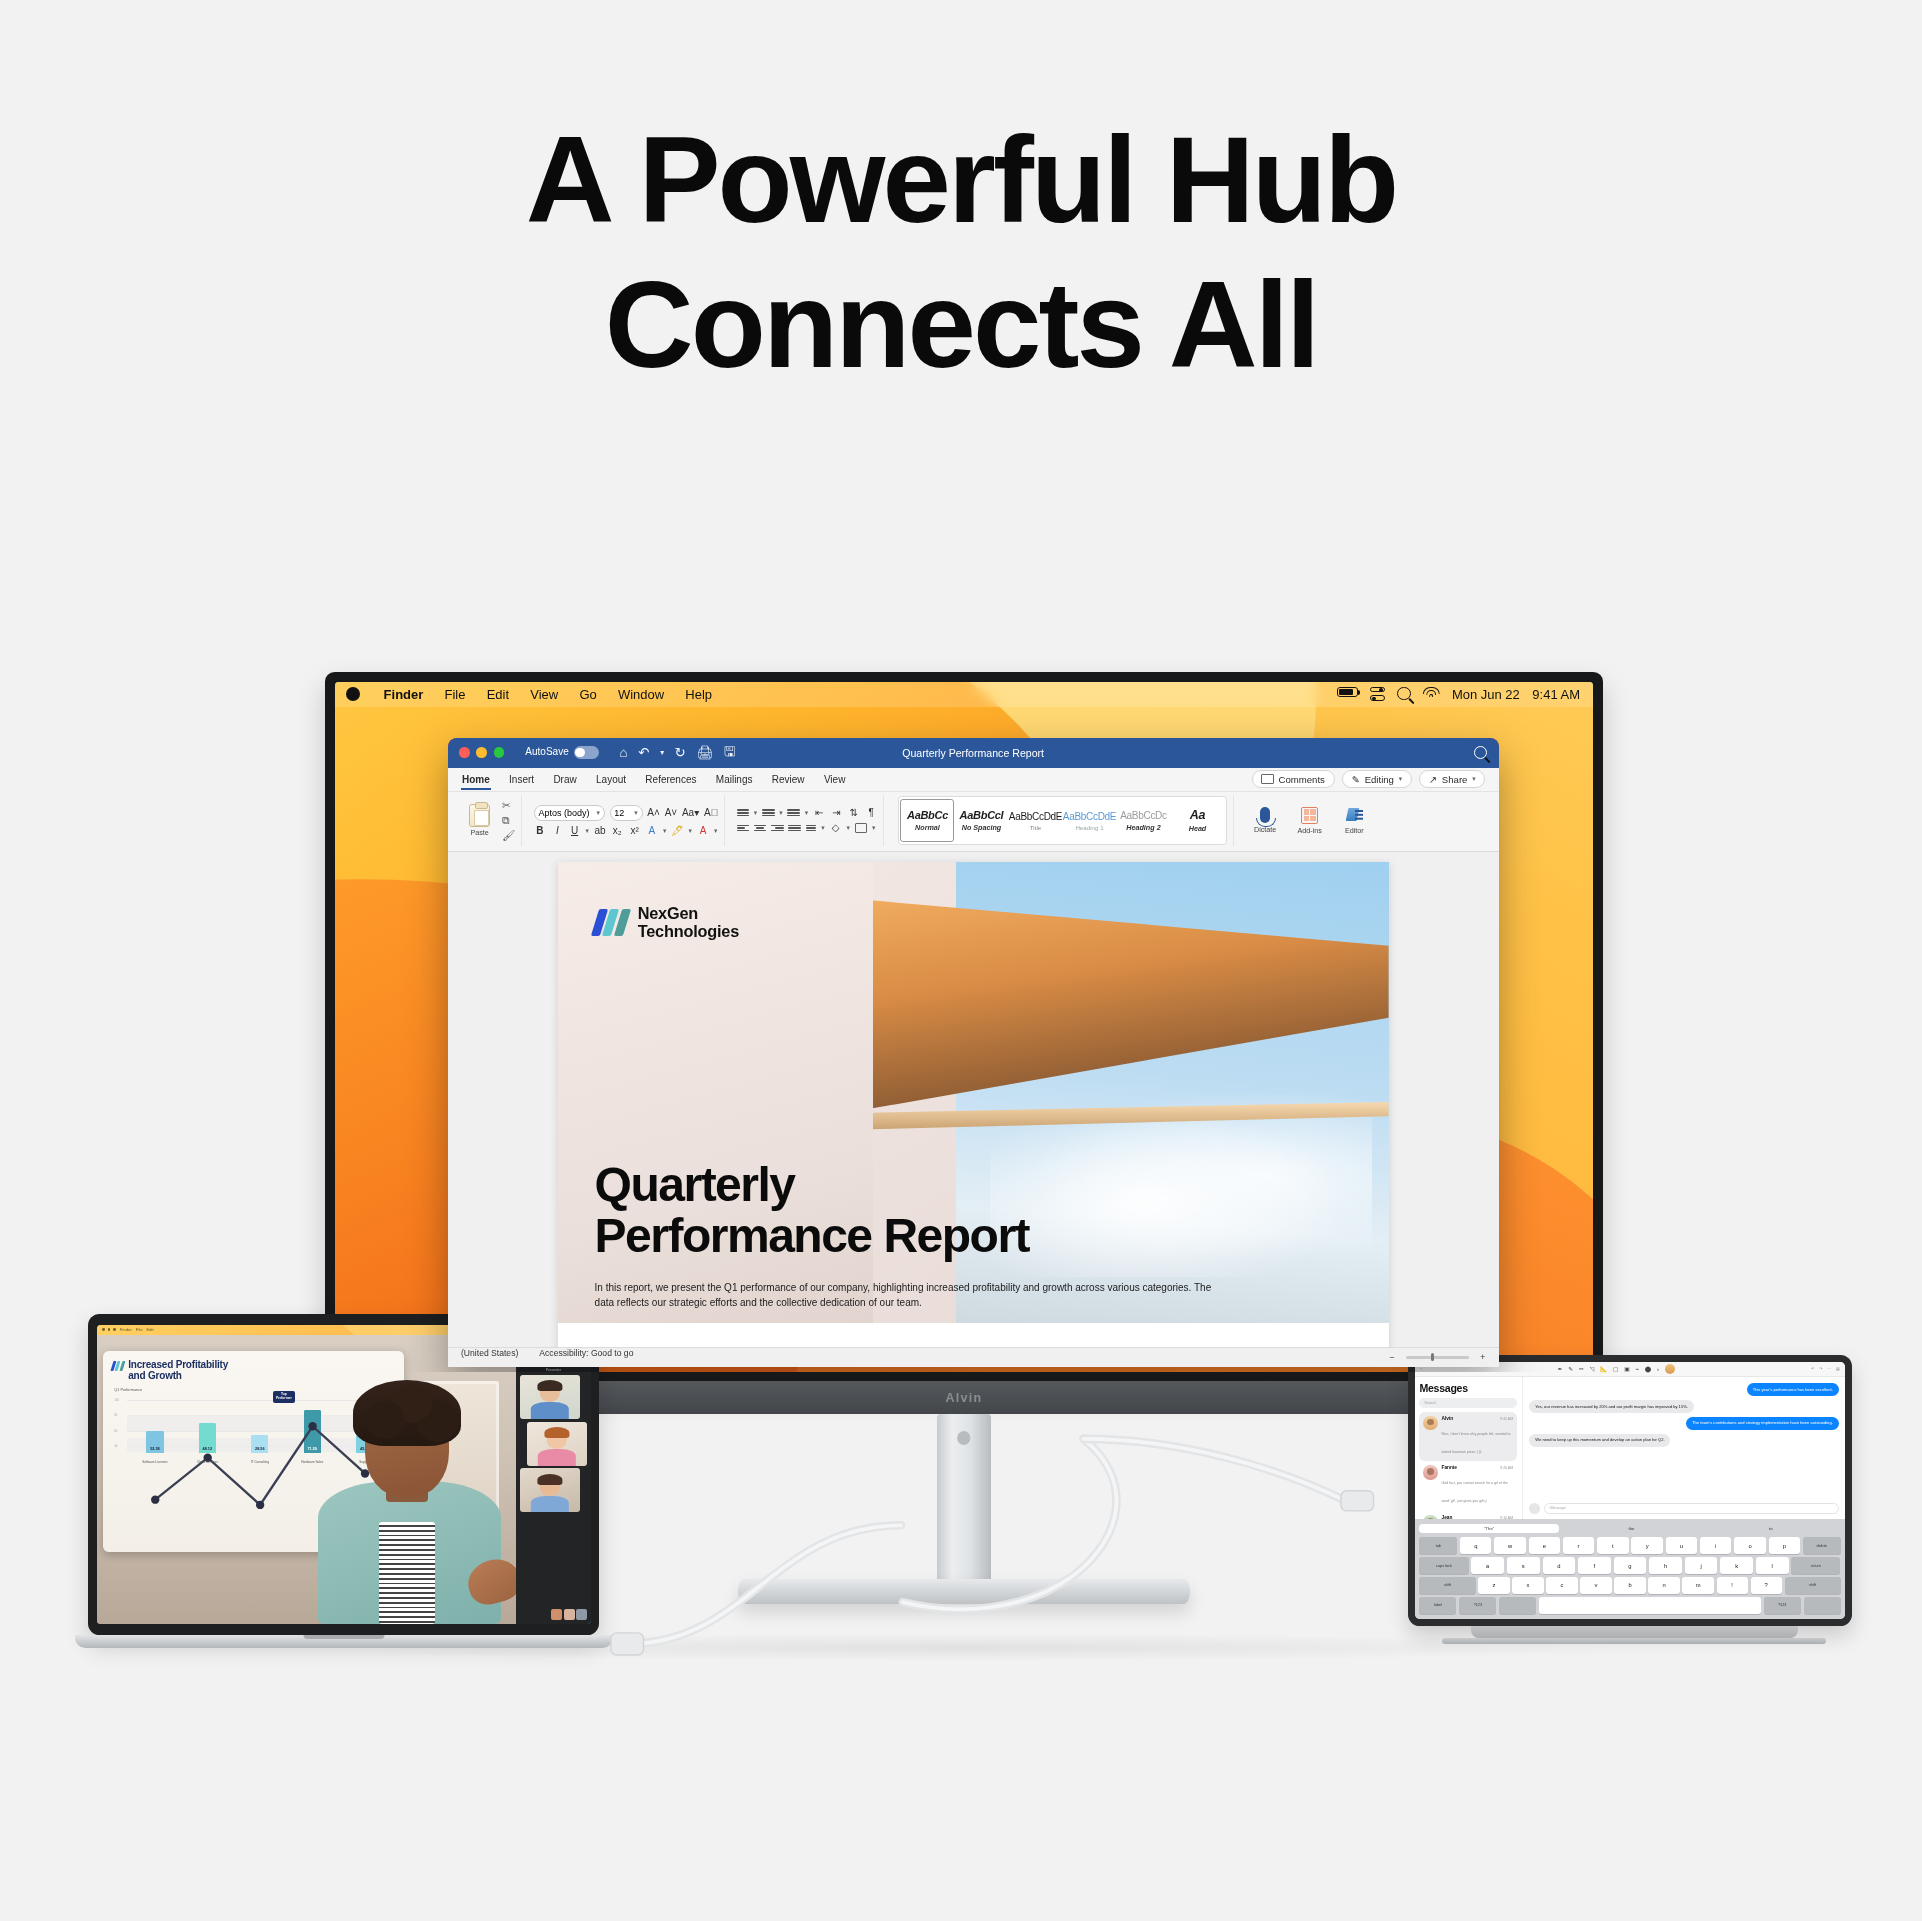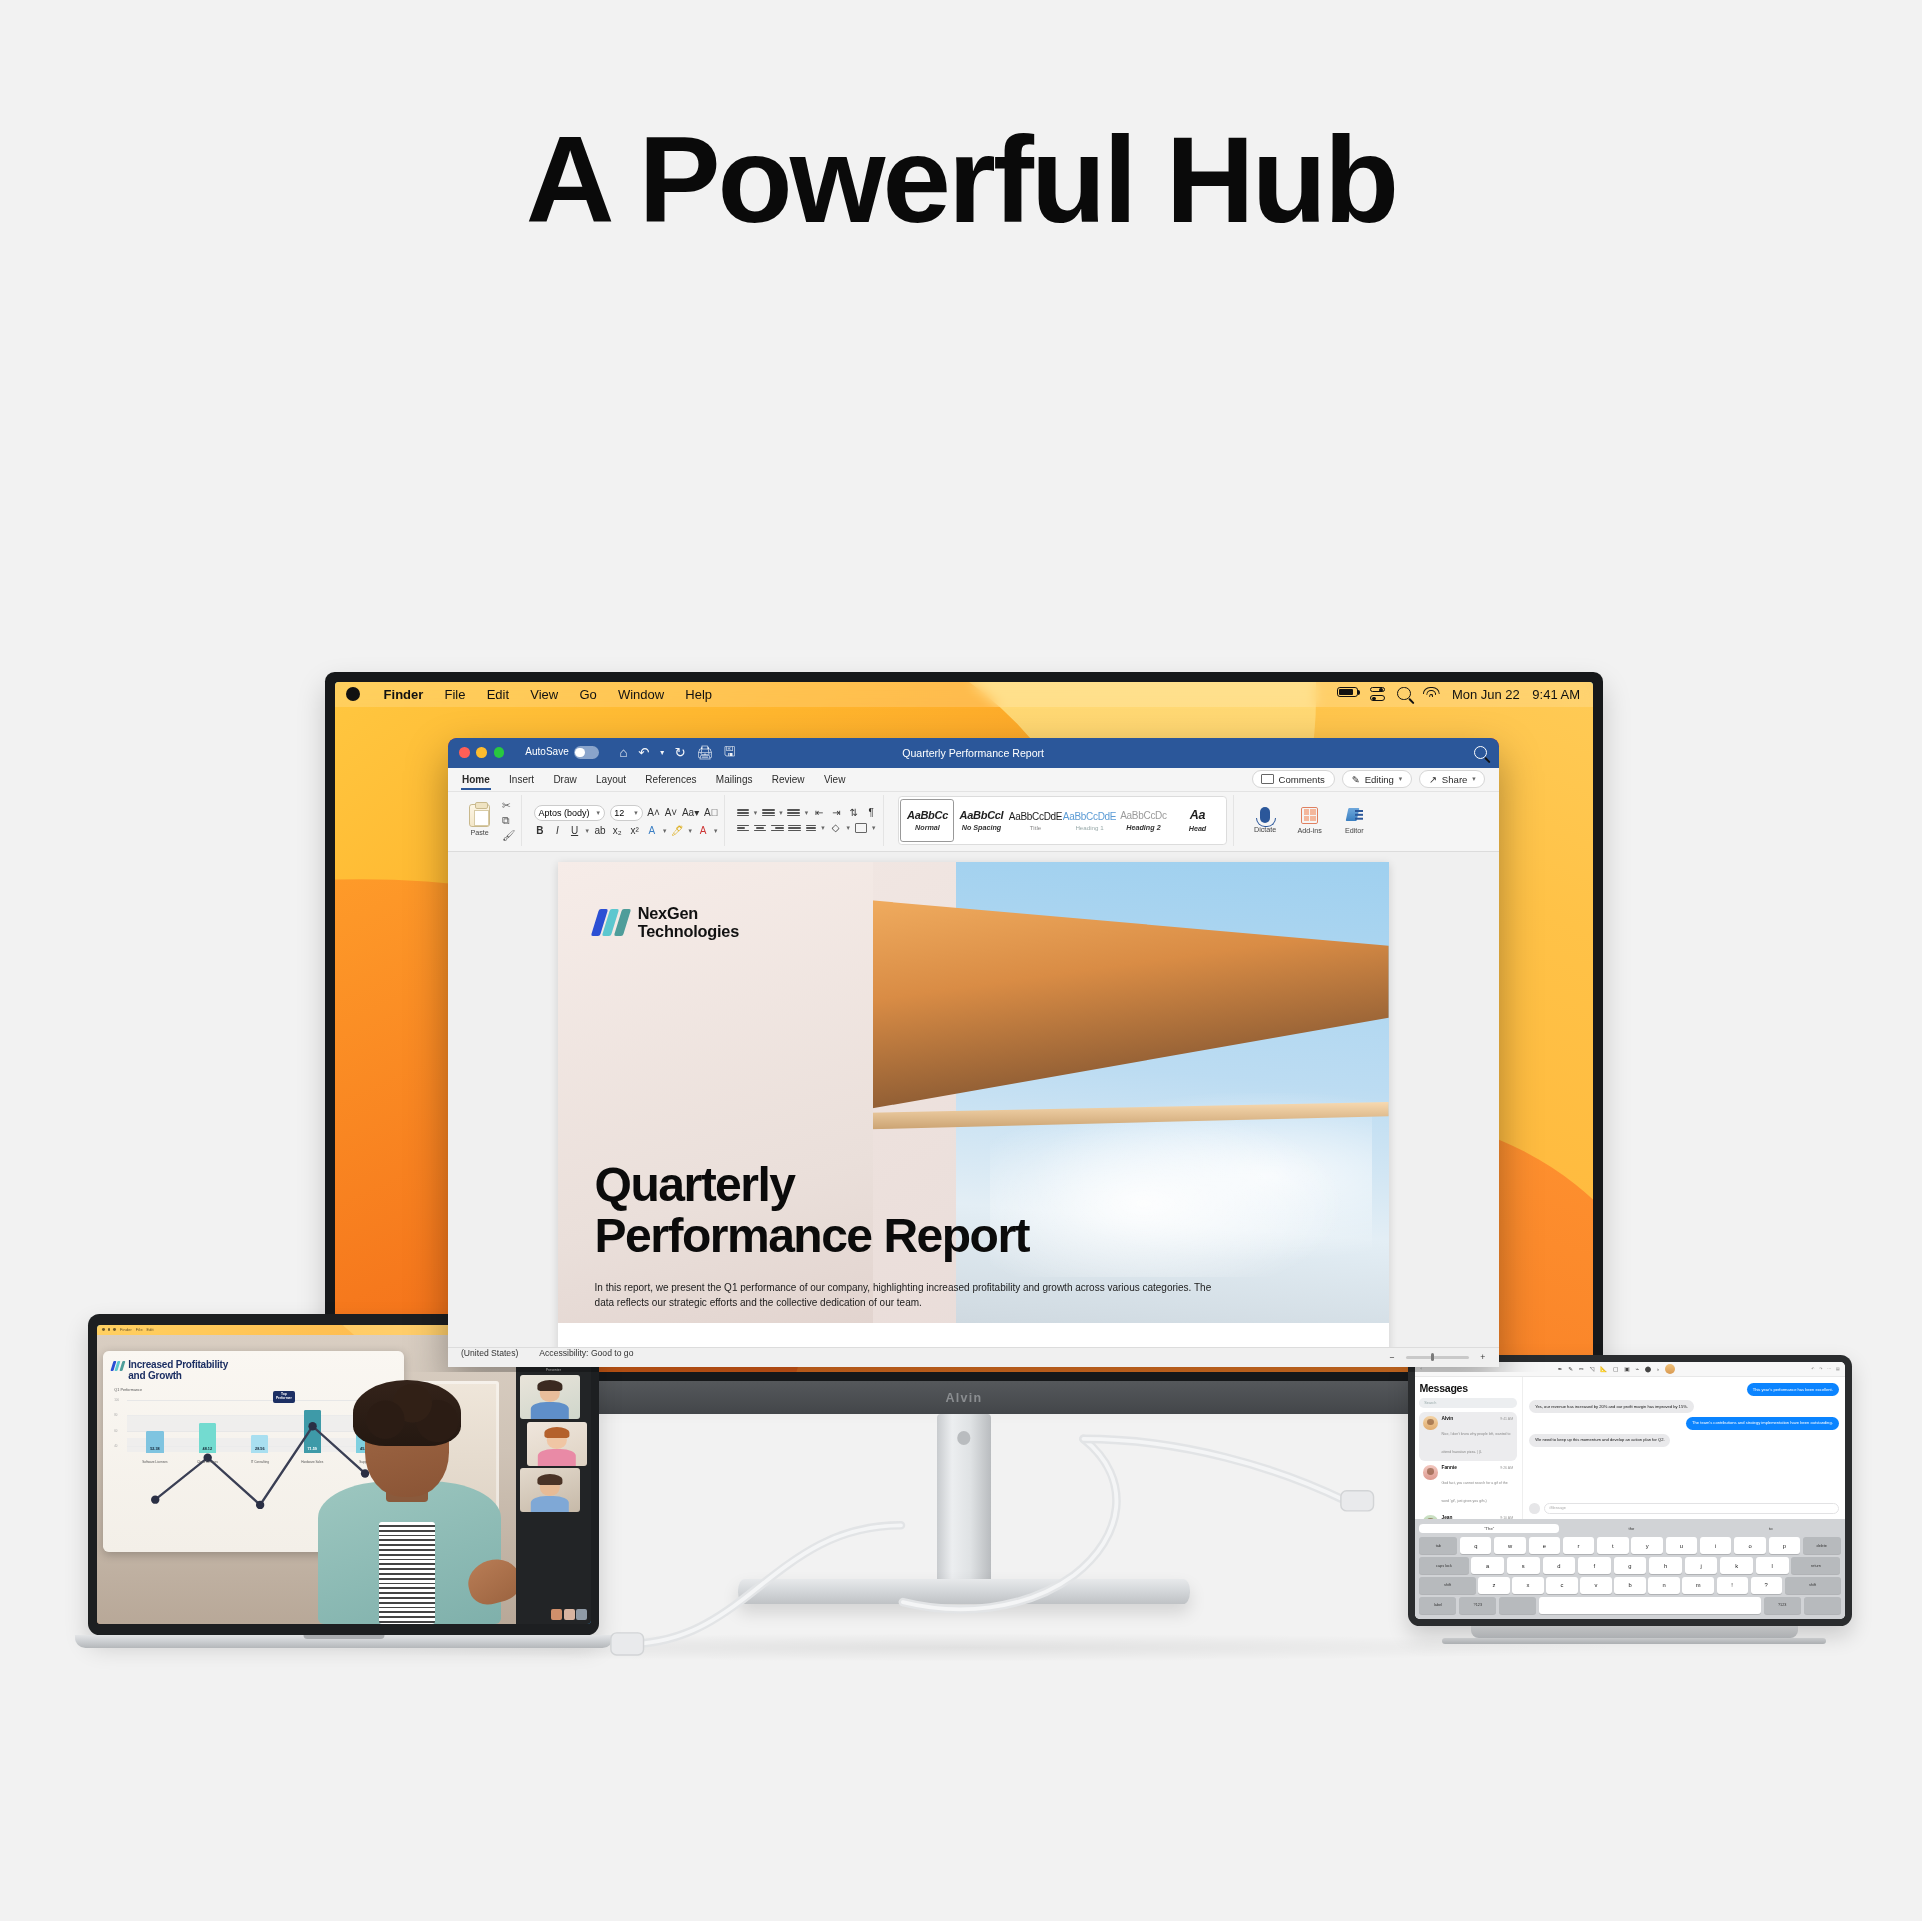--- a/index.html
+++ b/index.html
@@ -412,20 +412,21 @@
     position:absolute; left: 50%; transform: translateX(-50%);
     top: 1633px; width: 1345px; height: 29px;
     background: radial-gradient(ellipse at center, rgba(0,0,0,.07) 0%, rgba(0,0,0,0) 70%);
   }
 </style>
 </head>
 <body>
 
 <div class="headline">
   <span>A Powerful Hub</span>
+  <span class="l2">Connects All</span>
 </div>
 
 <div class="scene">
   <div class="floor-shadow"></div>
 
   <div class="monitor">
     <div class="mon-bezel">
       <div class="mon-screen">
 
         <div class="wallpaper">

